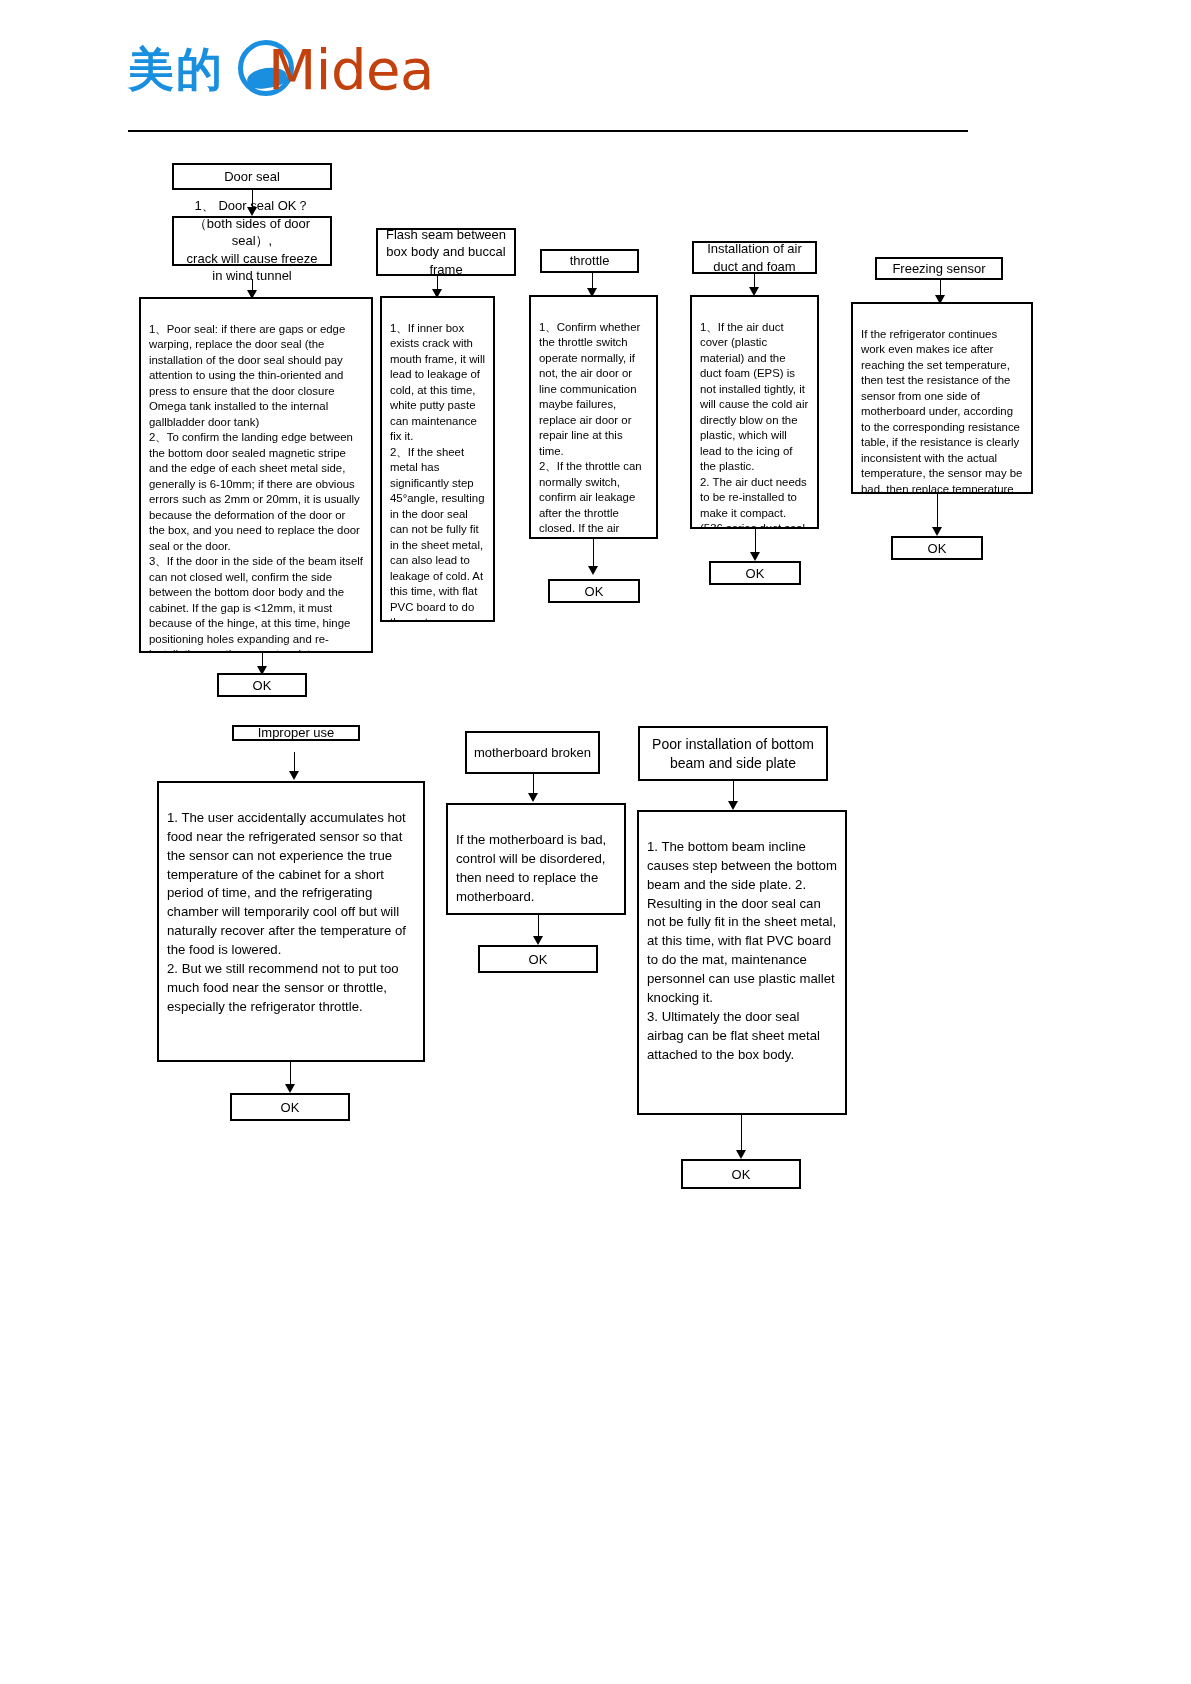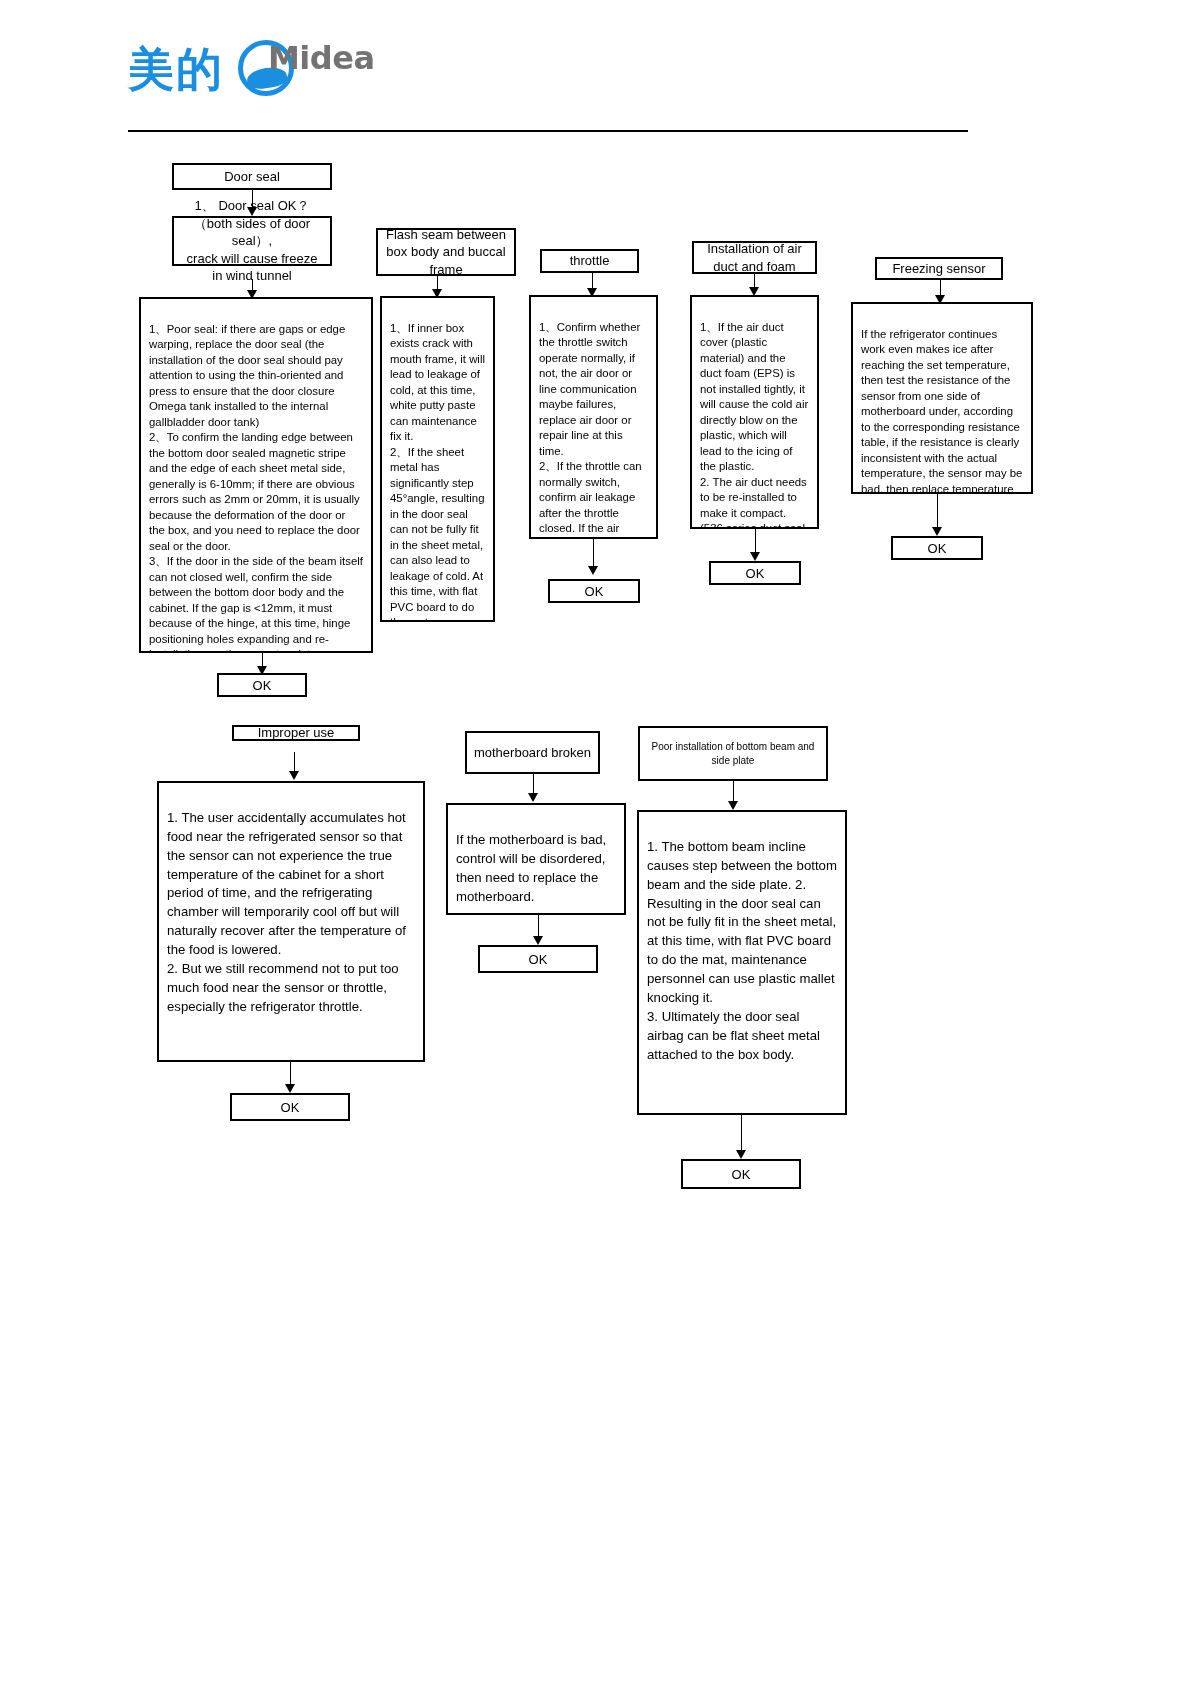--- a/index.html
+++ b/index.html
@@ -60,23 +60,23 @@
     height: 20px;
     background: #1a8fe0;
     border-radius: 50% 50% 40% 40%;
     transform: rotate(-8deg);
   }
   .logo-text {
     position: absolute;
     left: 30px;
     top: 4px;
     font-family: "DejaVu Sans", sans-serif;
-    font-size: 32px;
-    font-weight: 700;
-    color: #737373;
+    font-size: 56px;
+    font-weight: 400;
+    color: #c2410c;
     line-height: 1;
     letter-spacing: -0.5px;
   }
   .header-rule {
     position: absolute;
     left: 128px;
     top: 130px;
     width: 840px;
     height: 2px;
     background: #000000;
@@ -281,21 +281,21 @@
   </div>
   <div class="arrow" style="left:538px; top:915px; height:30px;">
     <div class="shaft" style="height:22px;"></div>
     <div class="head" style="top:21px;"></div>
   </div>
   <div class="node ok" style="left:478px; top:945px; width:120px; height:28px;">
     <span>OK</span>
   </div>
 
   <div class="node title" style="left:638px; top:726px; width:190px; height:55px;">
-    <span style="font-size:10px;text-align:center;">Poor installation of bottom beam and side plate</span>
+    <span style="font-size:14px;text-align:center;">Poor installation of bottom beam and side plate</span>
   </div>
   <div class="arrow" style="left:733px; top:781px; height:29px;">
     <div class="shaft" style="height:21px;"></div>
     <div class="head" style="top:20px;"></div>
   </div>
   <div class="node body lg" style="left:637px; top:810px; width:210px; height:305px;">
     <span>1. The bottom beam incline causes step between the bottom beam and the side plate.      2. Resulting in the door seal can not be fully fit in the sheet metal, at this time, with flat PVC board to do the mat, maintenance personnel can use plastic mallet knocking it.
 3. Ultimately the door seal airbag can be flat sheet metal attached to the box body.</span>
   </div>
   <div class="arrow" style="left:741px; top:1115px; height:44px;">

